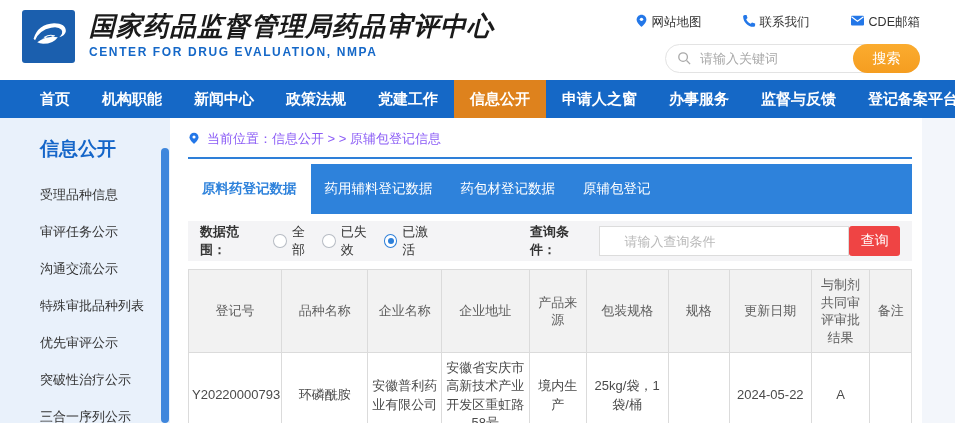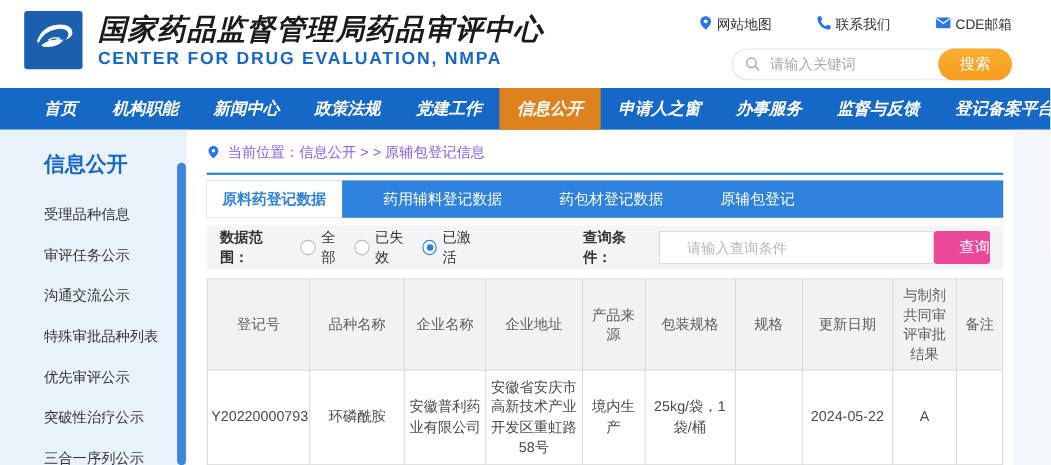--- a/index.html
+++ b/index.html
@@ -5,74 +5,74 @@
   * { margin:0; padding:0; box-sizing:border-box; }
   html,body { width:955px; height:423px; overflow:hidden; background:#fff;
     font-family:"Liberation Sans","DejaVu Sans",sans-serif; }
 
   
   .header { position:relative; height:80px; background:#fff; }
   .logo { position:absolute; left:22px; top:10px; width:53px; height:53px;
     background:#1B5FAE; border-radius:3px; display:flex; align-items:center; justify-content:center; }
   .title-block { position:absolute; left:89px; top:10px; }
   .site-title { font-size:26px; font-weight:700; color:#1A1A1A; letter-spacing:1px; line-height:32px;font-style:italic; }
-  .site-subtitle { font-size:16px; font-weight:700; color:#1568C8; letter-spacing:1.6px; margin-top:3px; }
+  .site-subtitle { font-size:12px; font-weight:700; color:#1568C8; letter-spacing:1.6px; margin-top:3px; }
   .quick-links { position:absolute; top:13px; right:35px; display:flex; gap:40px; align-items:center; }
   .quick-link { display:flex; align-items:center; gap:4px; font-size:12.5px; color:#333; cursor:pointer; }
   .header-search { position:absolute; top:44px; right:35px; width:255px; height:29px; }
   .search-input { width:100%; height:29px; border:1px solid #E3E3E3; border-radius:15px;
     padding:0 70px 0 34px; font-size:13px; color:#666; outline:none; background:#fff; }
   .search-input::placeholder { color:#A9A9A9; }
   .search-icon-wrap { position:absolute; left:12px; top:7px; }
   .search-btn { position:absolute; right:0; top:0; width:67px; height:29px; border:none;
     border-radius:15px; background:linear-gradient(180deg,#FBAC2F,#F59D20); color:#fff;
     font-size:14px; cursor:pointer; font-family:inherit; }
 
   
   .nav { height:38px; background:#1568C6; display:flex; align-items:center; padding-left:24px; }
   .nav-item { height:38px; display:flex; align-items:center; padding:0 16px; color:#fff;
-    font-size:15px; font-weight:700; cursor:pointer; white-space:nowrap;font-style:italic; }
+    font-size:15px; font-weight:700; cursor:pointer; white-space:nowrap; }
   .nav-item.active { background:#DE821D; }
   .nav-sep { width:1px; height:15px; background:rgba(255,255,255,.55); }
 
   
   .content { display:flex; height:305px; background:#fff; }
   .sidebar { width:170px; flex-shrink:0; background:#E9F1FB; padding-top:18px; position:relative; }
   .sidebar-title { margin-left:40px; font-size:19px; font-weight:700; color:#1566C9; }
   .sidebar-list { margin-top:14px; }
   .sidebar-item { height:37px; display:flex; align-items:center; margin-left:40px;
     font-size:13px; color:#333; cursor:pointer; }
   .sidebar-scrollbar { position:absolute; right:1px; top:30px; bottom:0; width:8px;
     background:#3E86DC; border-radius:4px; }
 
   .main { flex:1; min-width:0; padding:12px 10px 0 18px; }
   .right-strip { width:33px; flex-shrink:0; background:#F3F6FB; }
 
   .breadcrumb { display:flex; align-items:center; gap:7px; font-size:13px; color:#8b5cf6; height:18px; }
   .section-divider { height:2px; background:#2E7FD8; margin-top:9px; }
-  .tabbar { margin-top:5px; height:34px; background:#2E82DB; display:flex;gap:24px; }
+  .tabbar { margin-top:5px; height:50px; background:#2E82DB; display:flex; }
   .tab { padding:0 14px; display:flex; align-items:center; color:#fff; font-size:13.5px;
     cursor:pointer; white-space:nowrap; }
   .tab.active { background:#fff; color:#2E82DB; font-weight:700; }
 
   .filterbar { margin-top:7px; height:40px; background:#F4F4F6; display:flex; align-items:center;
     padding:0 12px 0 12px; font-size:13px; color:#333; }
   .flabel { font-weight:700; }
   .radio-group { display:flex; align-items:center; gap:5px; margin-left:10px; }
   .radio-opt { display:flex; align-items:center; gap:5px; cursor:pointer; }
   .radio-circle { width:14px; height:14px; border-radius:50%; border:1px solid #B7BCC4; background:#fff; position:relative; }
   .radio-opt.checked .radio-circle { border-color:#2D7FD9; }
   .radio-opt.checked .radio-circle::after { content:""; position:absolute; left:3px; top:3px;
     width:6px; height:6px; border-radius:50%; background:#2D7FD9; }
   .query-label { font-weight:700; margin-left:90px; }
   .query-input { width:255px; height:30px; border:1px solid #DCDCDC; background:#fff;
     margin-left:6px; padding:0 24px; font-size:13px; color:#333; outline:none; }
   .query-input::placeholder { color:#B9B9B9; }
-  .query-btn { margin-left:auto; width:52px; height:30px; background:#ec4899; color:#fff;
-    border:none; border-radius:3px; font-size:14px; cursor:pointer; font-family:inherit;text-align:right; }
+  .query-btn { margin-left:auto; width:52px; height:30px; background:#ef4444; color:#fff;
+    border:none; border-radius:3px; font-size:14px; cursor:pointer; font-family:inherit; }
 
   table.data-table { margin-top:8px; width:100%; border-collapse:collapse; table-layout:fixed; }
   .data-table th { background:#F2F2F2; font-weight:400; color:#5E5E5E; font-size:13px;
     border:1px solid #DBDBDB; padding:6px 3px; line-height:1.35; text-align:center; }
   .data-table td { background:#fff; color:#4A4A4A; font-size:13px; border:1px solid #DBDBDB;
     padding:6px 3px; line-height:1.4; text-align:center; height:64px; }
 </style>
 </head>
 <body>
 

